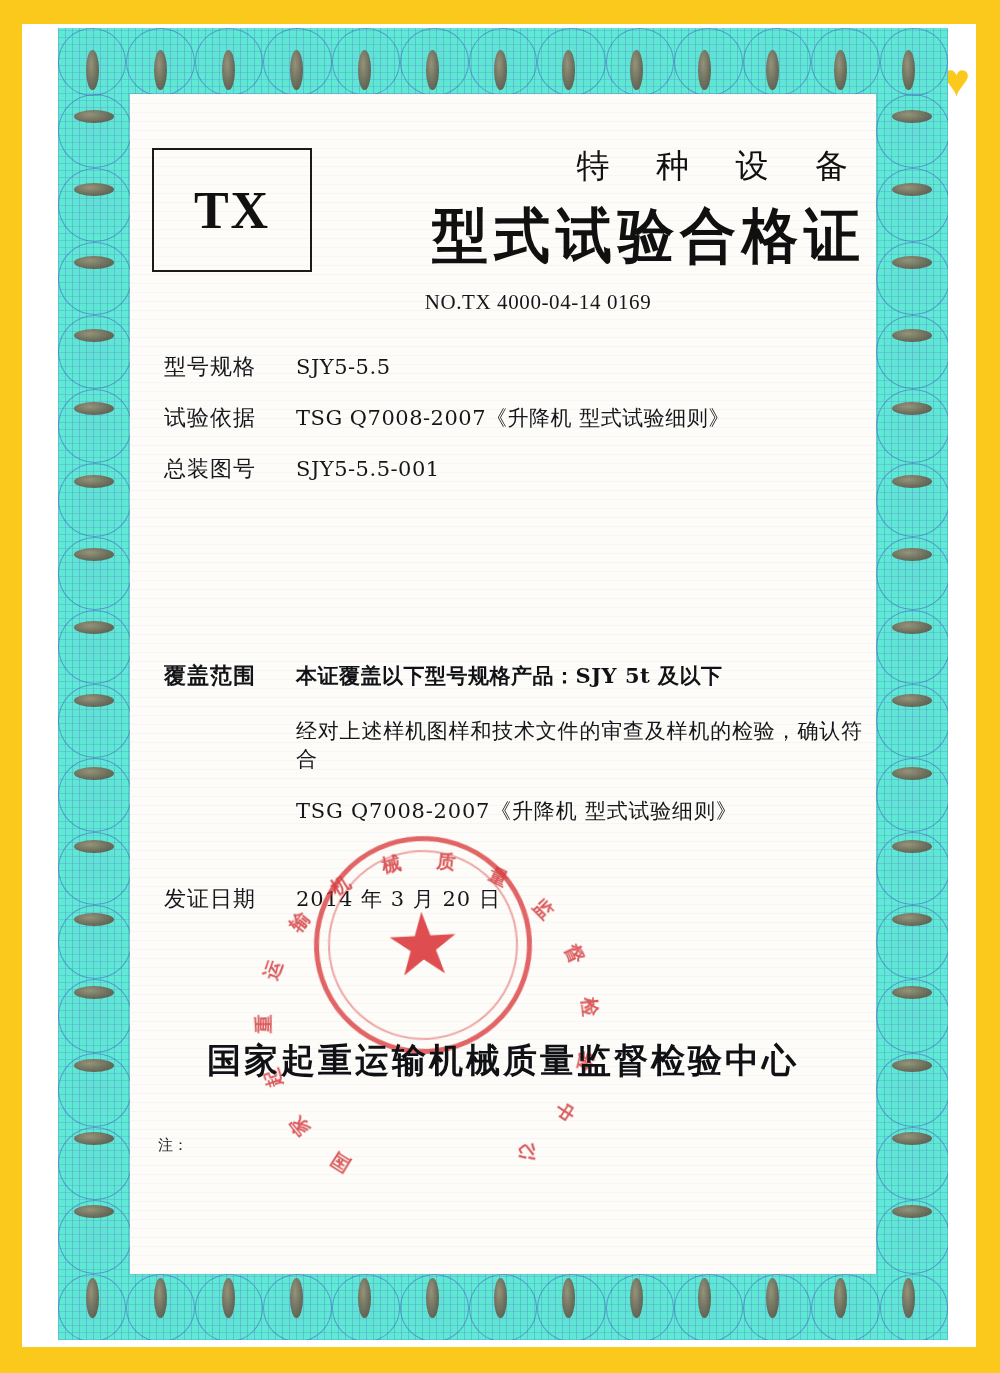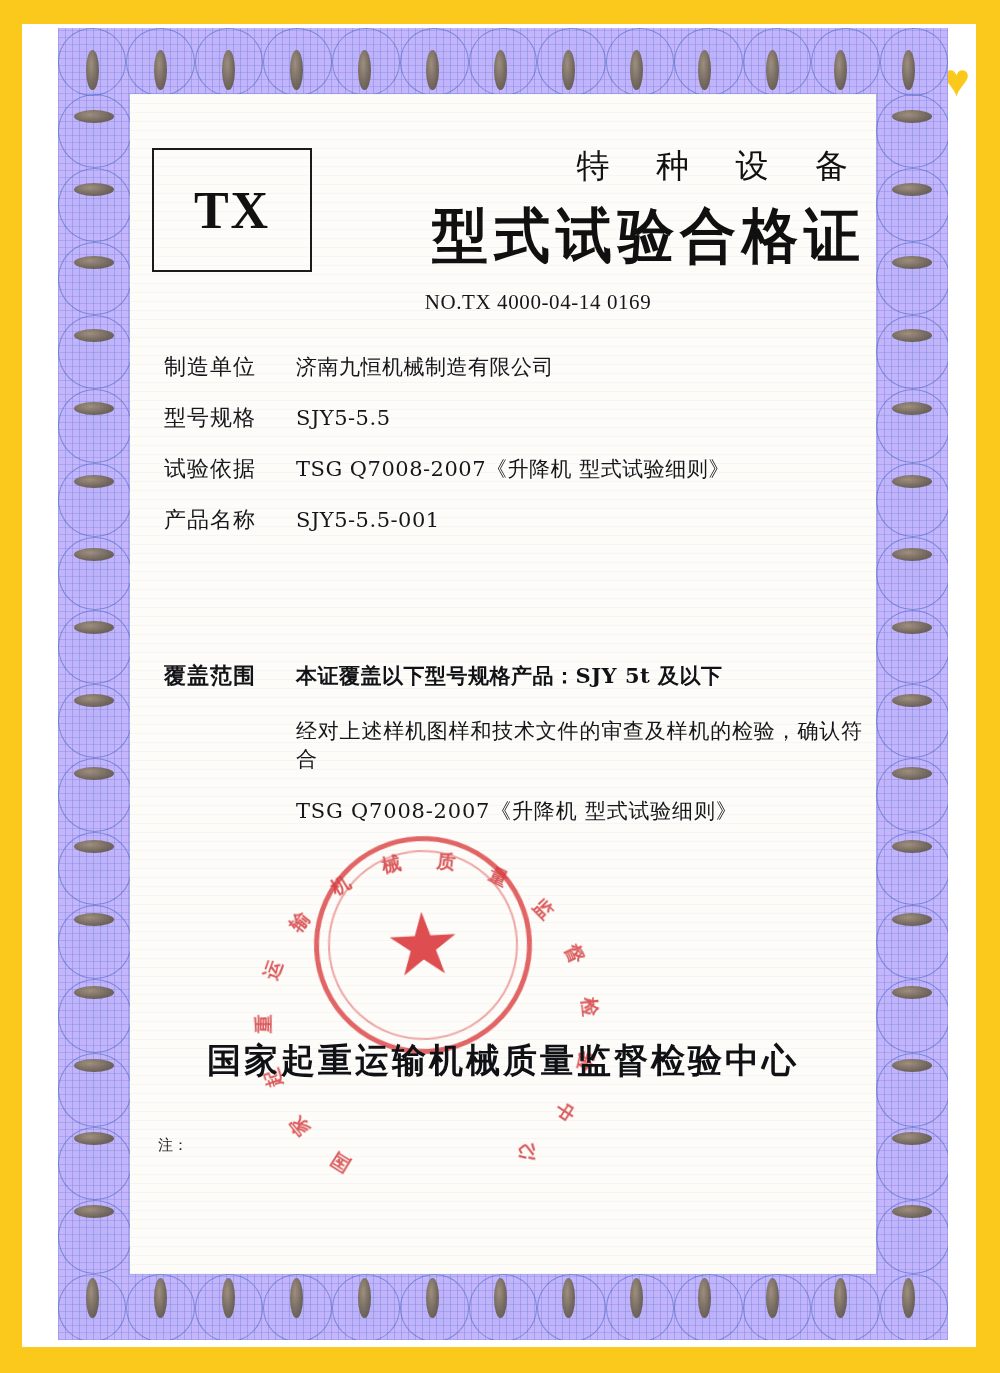--- a/index.html
+++ b/index.html
@@ -40,21 +40,21 @@
   .heart-tr { right: 30px; top: 58px; }
   .heart-bl { left: 58px; bottom: 80px; }
 
   
   #paper {
     position: absolute;
     left: 58px;
     top: 28px;
     width: 890px;
     height: 1312px;
-    background: #c4b5fd;
+    background: #5eead4;
     overflow: hidden;
   }
 
   
   #guilloche {
     position: absolute;
     inset: 0;
     background:
       repeating-linear-gradient(90deg, rgba(90,120,200,0.40) 0 1px, rgba(255,255,255,0) 1px 7px),
       repeating-linear-gradient(0deg, rgba(90,120,200,0.30) 0 1px, rgba(255,255,255,0) 1px 7px);
@@ -493,46 +493,46 @@
         </div>
         <div id="title-wrap">
           <div id="title-small">特 种 设 备</div>
           <div id="title-big">型式试验合格证</div>
         </div>
         <div id="cert-no">NO.TX 4000-04-14 0169</div>
       </div>
 
       <div id="fields">
         <div class="field-row">
-          <div class="field-label">制造单位</div>
-          <div class="field-value">济南九恒机械制造有限公司</div>
-        </div>
-        <div class="field-row">
           <div class="field-label">型号规格</div>
           <div class="field-value">SJY5-5.5</div>
         </div>
         <div class="field-row">
           <div class="field-label">试验依据</div>
           <div class="field-value">TSG Q7008-2007《升降机 型式试验细则》</div>
         </div>
         <div class="field-row">
-          <div class="field-label">产品名称</div>
+          <div class="field-label">总装图号</div>
           <div class="field-value">SJY5-5.5-001</div>
         </div>
       </div>
 
       <div id="coverage">
         <div class="cv-head">
           <div class="cv-label">覆盖范围</div>
           <div class="cv-text">本证覆盖以下型号规格产品：SJY 5t     及以下</div>
         </div>
         <div class="cv-line2">经对上述样机图样和技术文件的审查及样机的检验，确认符合</div>
         <div class="cv-line3">TSG Q7008-2007《升降机 型式试验细则》</div>
       </div>
 
+      <div id="issue">
+        <div class="iss-label">发证日期</div>
+        <div class="iss-value">2014 年 3 月 20 日</div>
+      </div>
 
       <div id="seal">
         <div id="seal-inner"></div>
         <div id="seal-star">
           <span>★</span>
         </div>
       <div class="seal-char" style="transform: translate(-50%, -50%) rotate(-145deg) translateY(-84px) rotate(0deg);">国</div>
           <div class="seal-char" style="transform: translate(-50%, -50%) rotate(-125.667deg) translateY(-84px) rotate(0deg);">家</div>
           <div class="seal-char" style="transform: translate(-50%, -50%) rotate(-106.333deg) translateY(-84px) rotate(0deg);">起</div>
           <div class="seal-char" style="transform: translate(-50%, -50%) rotate(-87deg) translateY(-84px) rotate(0deg);">重</div>

